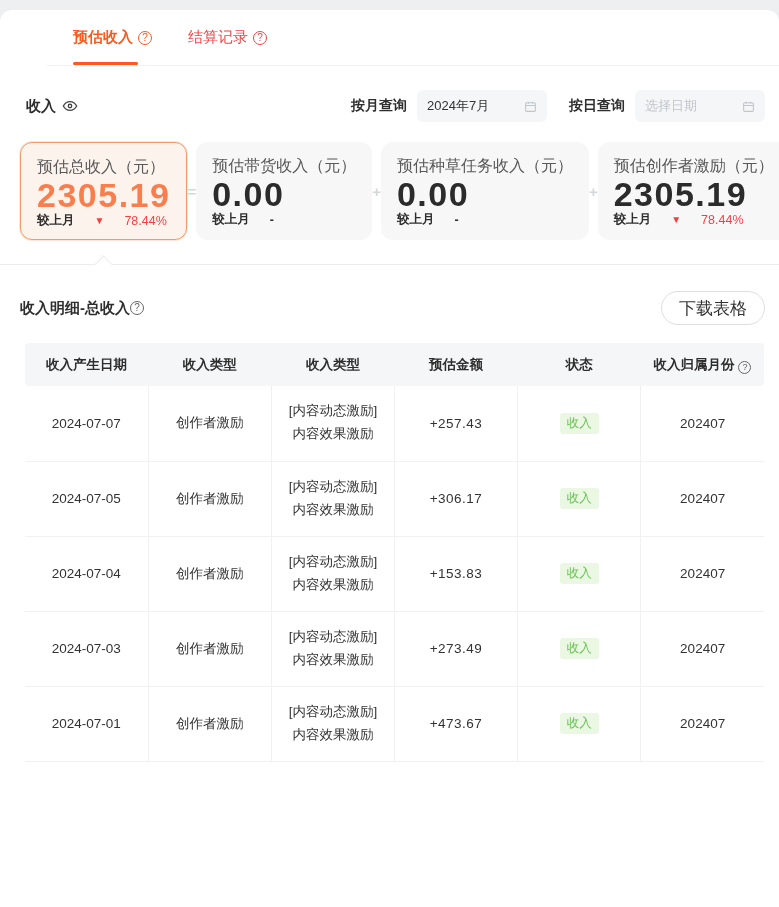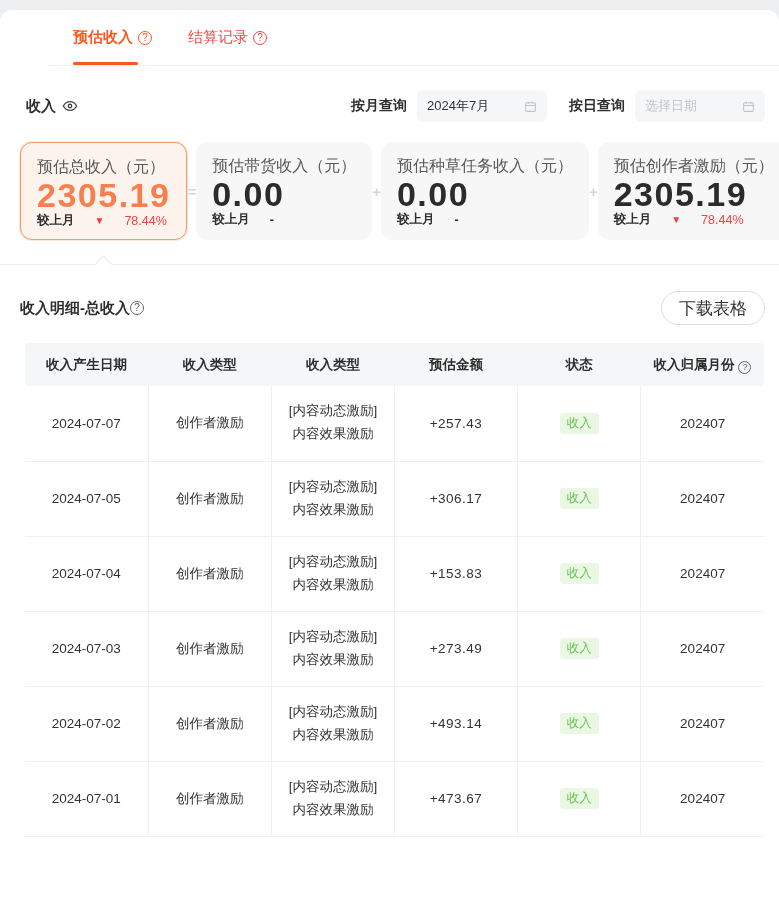--- a/index.html
+++ b/index.html
@@ -300,31 +300,20 @@
     <td>创作者激励</td>
     <td>
       <div class="proj-line">[内容动态激励]</div>
       <div class="proj-line">内容效果激励</div>
     </td>
     <td class="amount">+273.49</td>
     <td><span class="badge">收入</span></td>
     <td>202407</td>
   </tr>
 
-  <tr>
-    <td>2024-07-02</td>
-    <td>创作者激励</td>
-    <td>
-      <div class="proj-line">[内容动态激励]</div>
-      <div class="proj-line">内容效果激励</div>
-    </td>
-    <td class="amount">+493.14</td>
-    <td><span class="badge">收入</span></td>
-    <td>202407</td>
-  </tr>
 
   <tr>
     <td>2024-07-01</td>
     <td>创作者激励</td>
     <td>
       <div class="proj-line">[内容动态激励]</div>
       <div class="proj-line">内容效果激励</div>
     </td>
     <td class="amount">+473.67</td>
     <td><span class="badge">收入</span></td>

